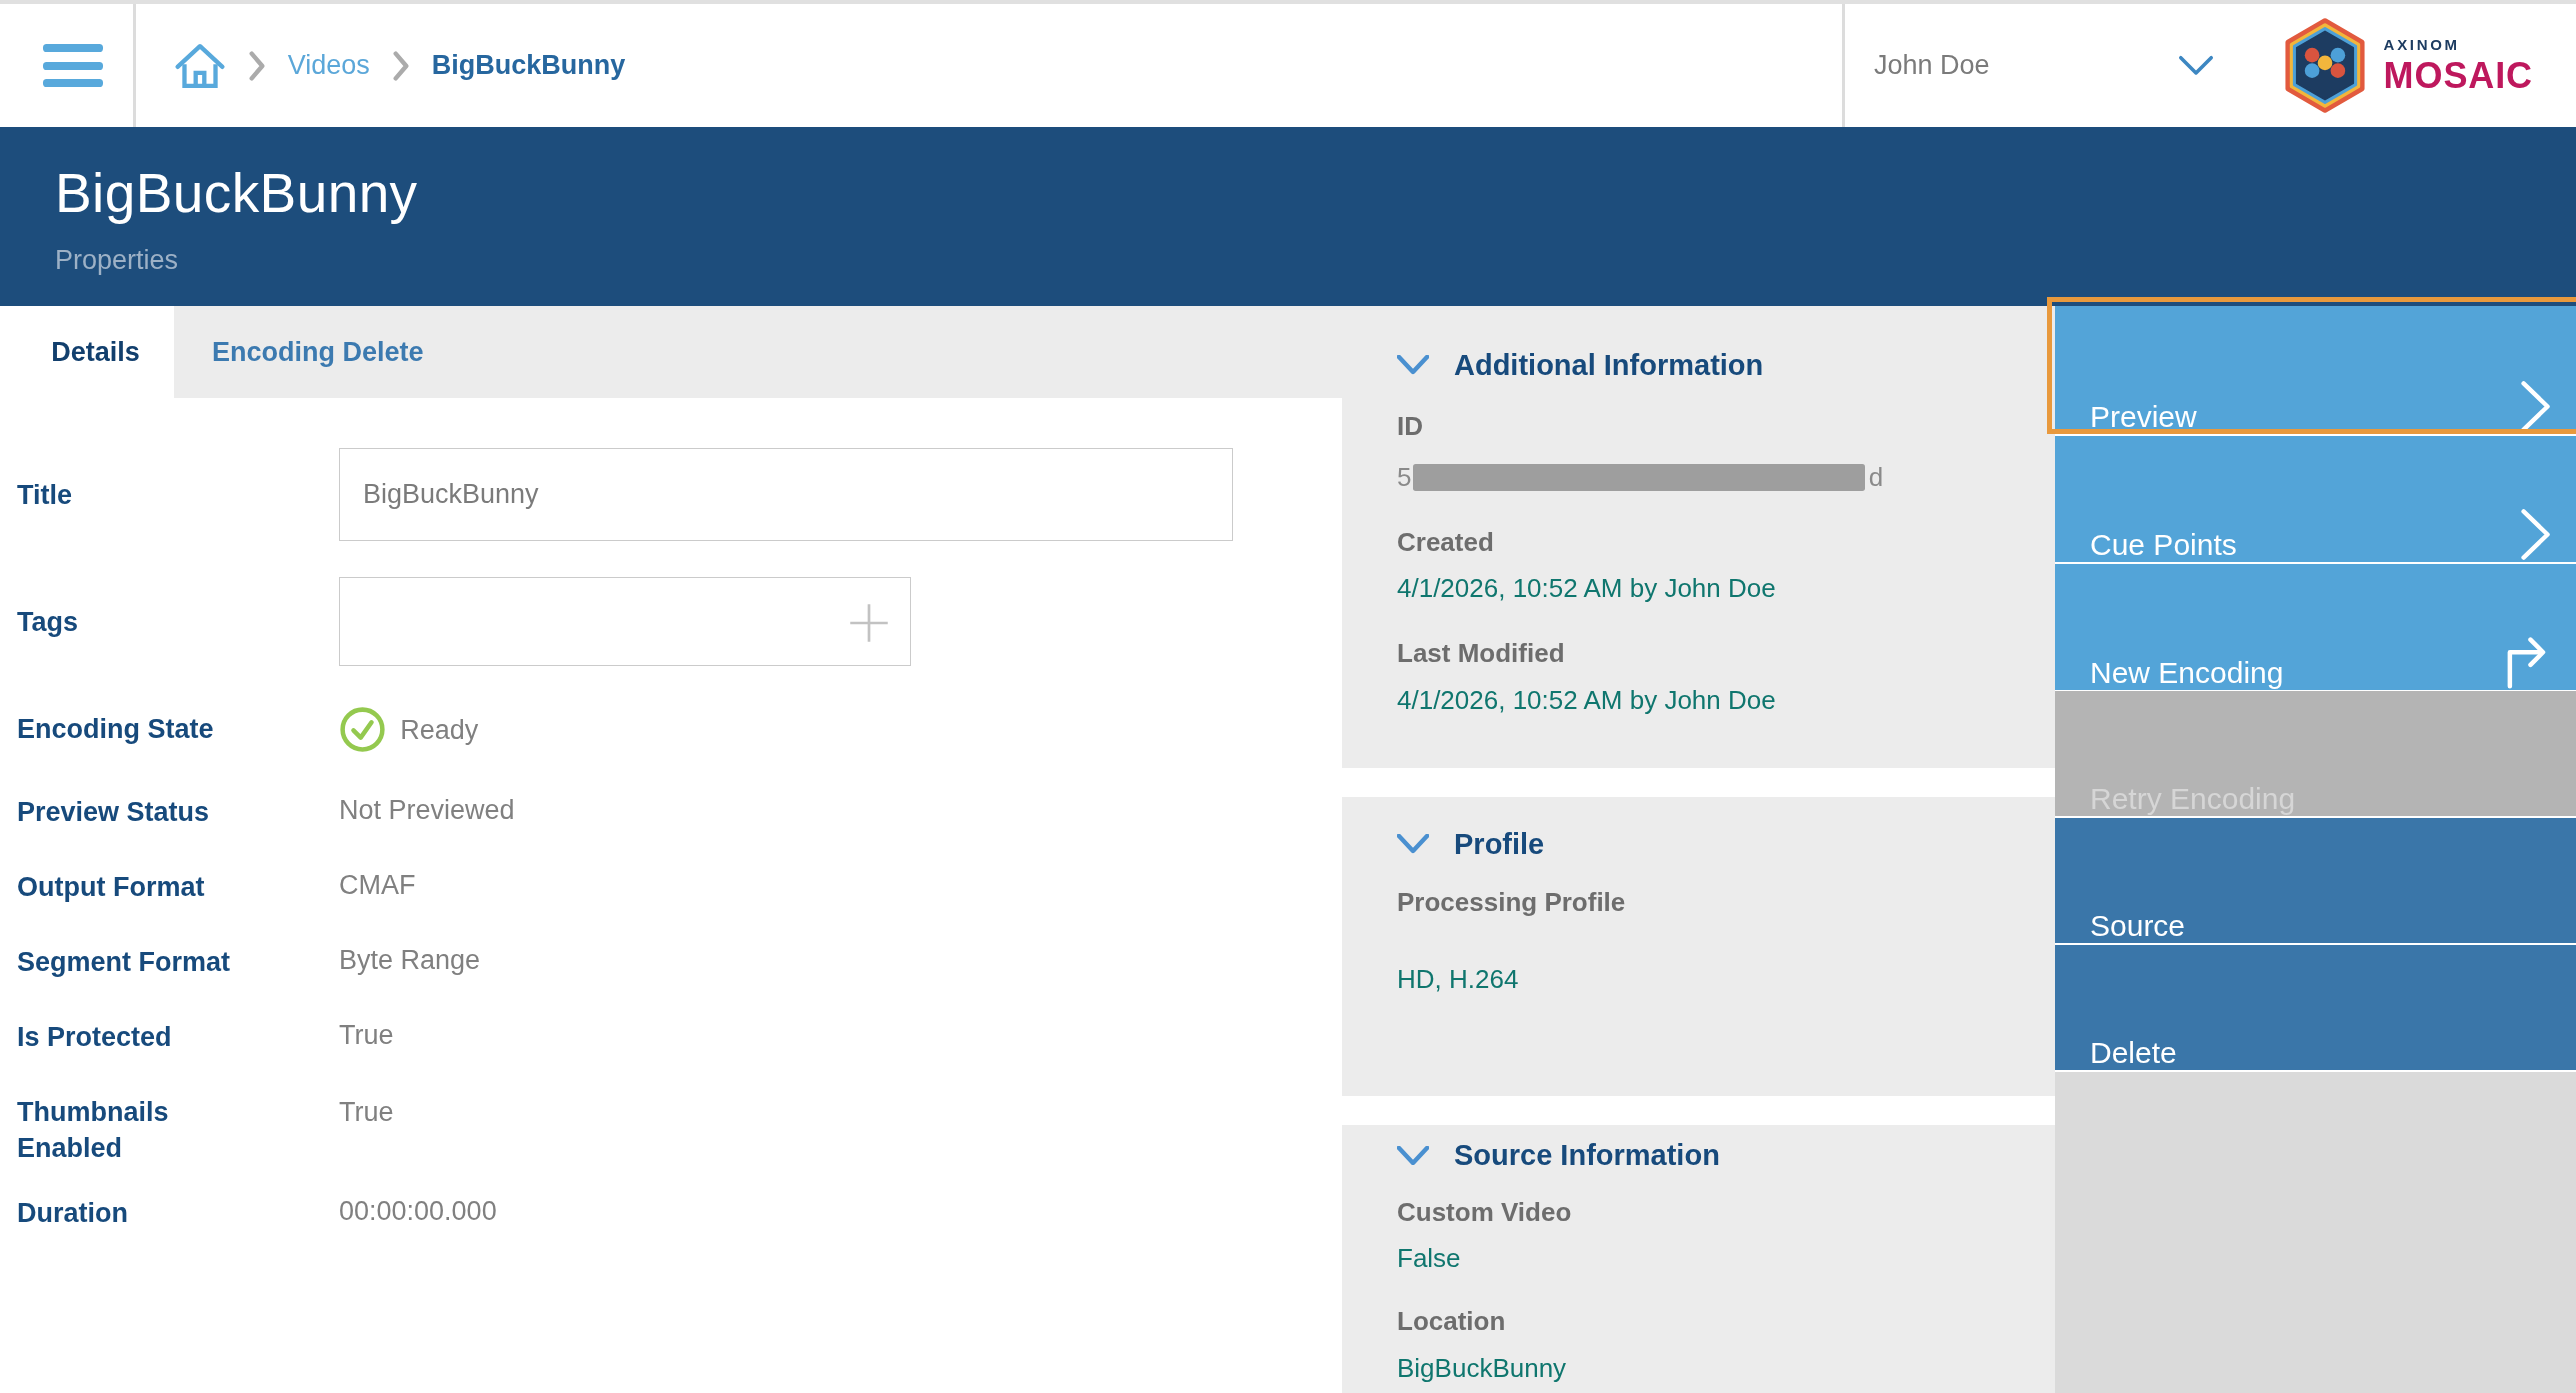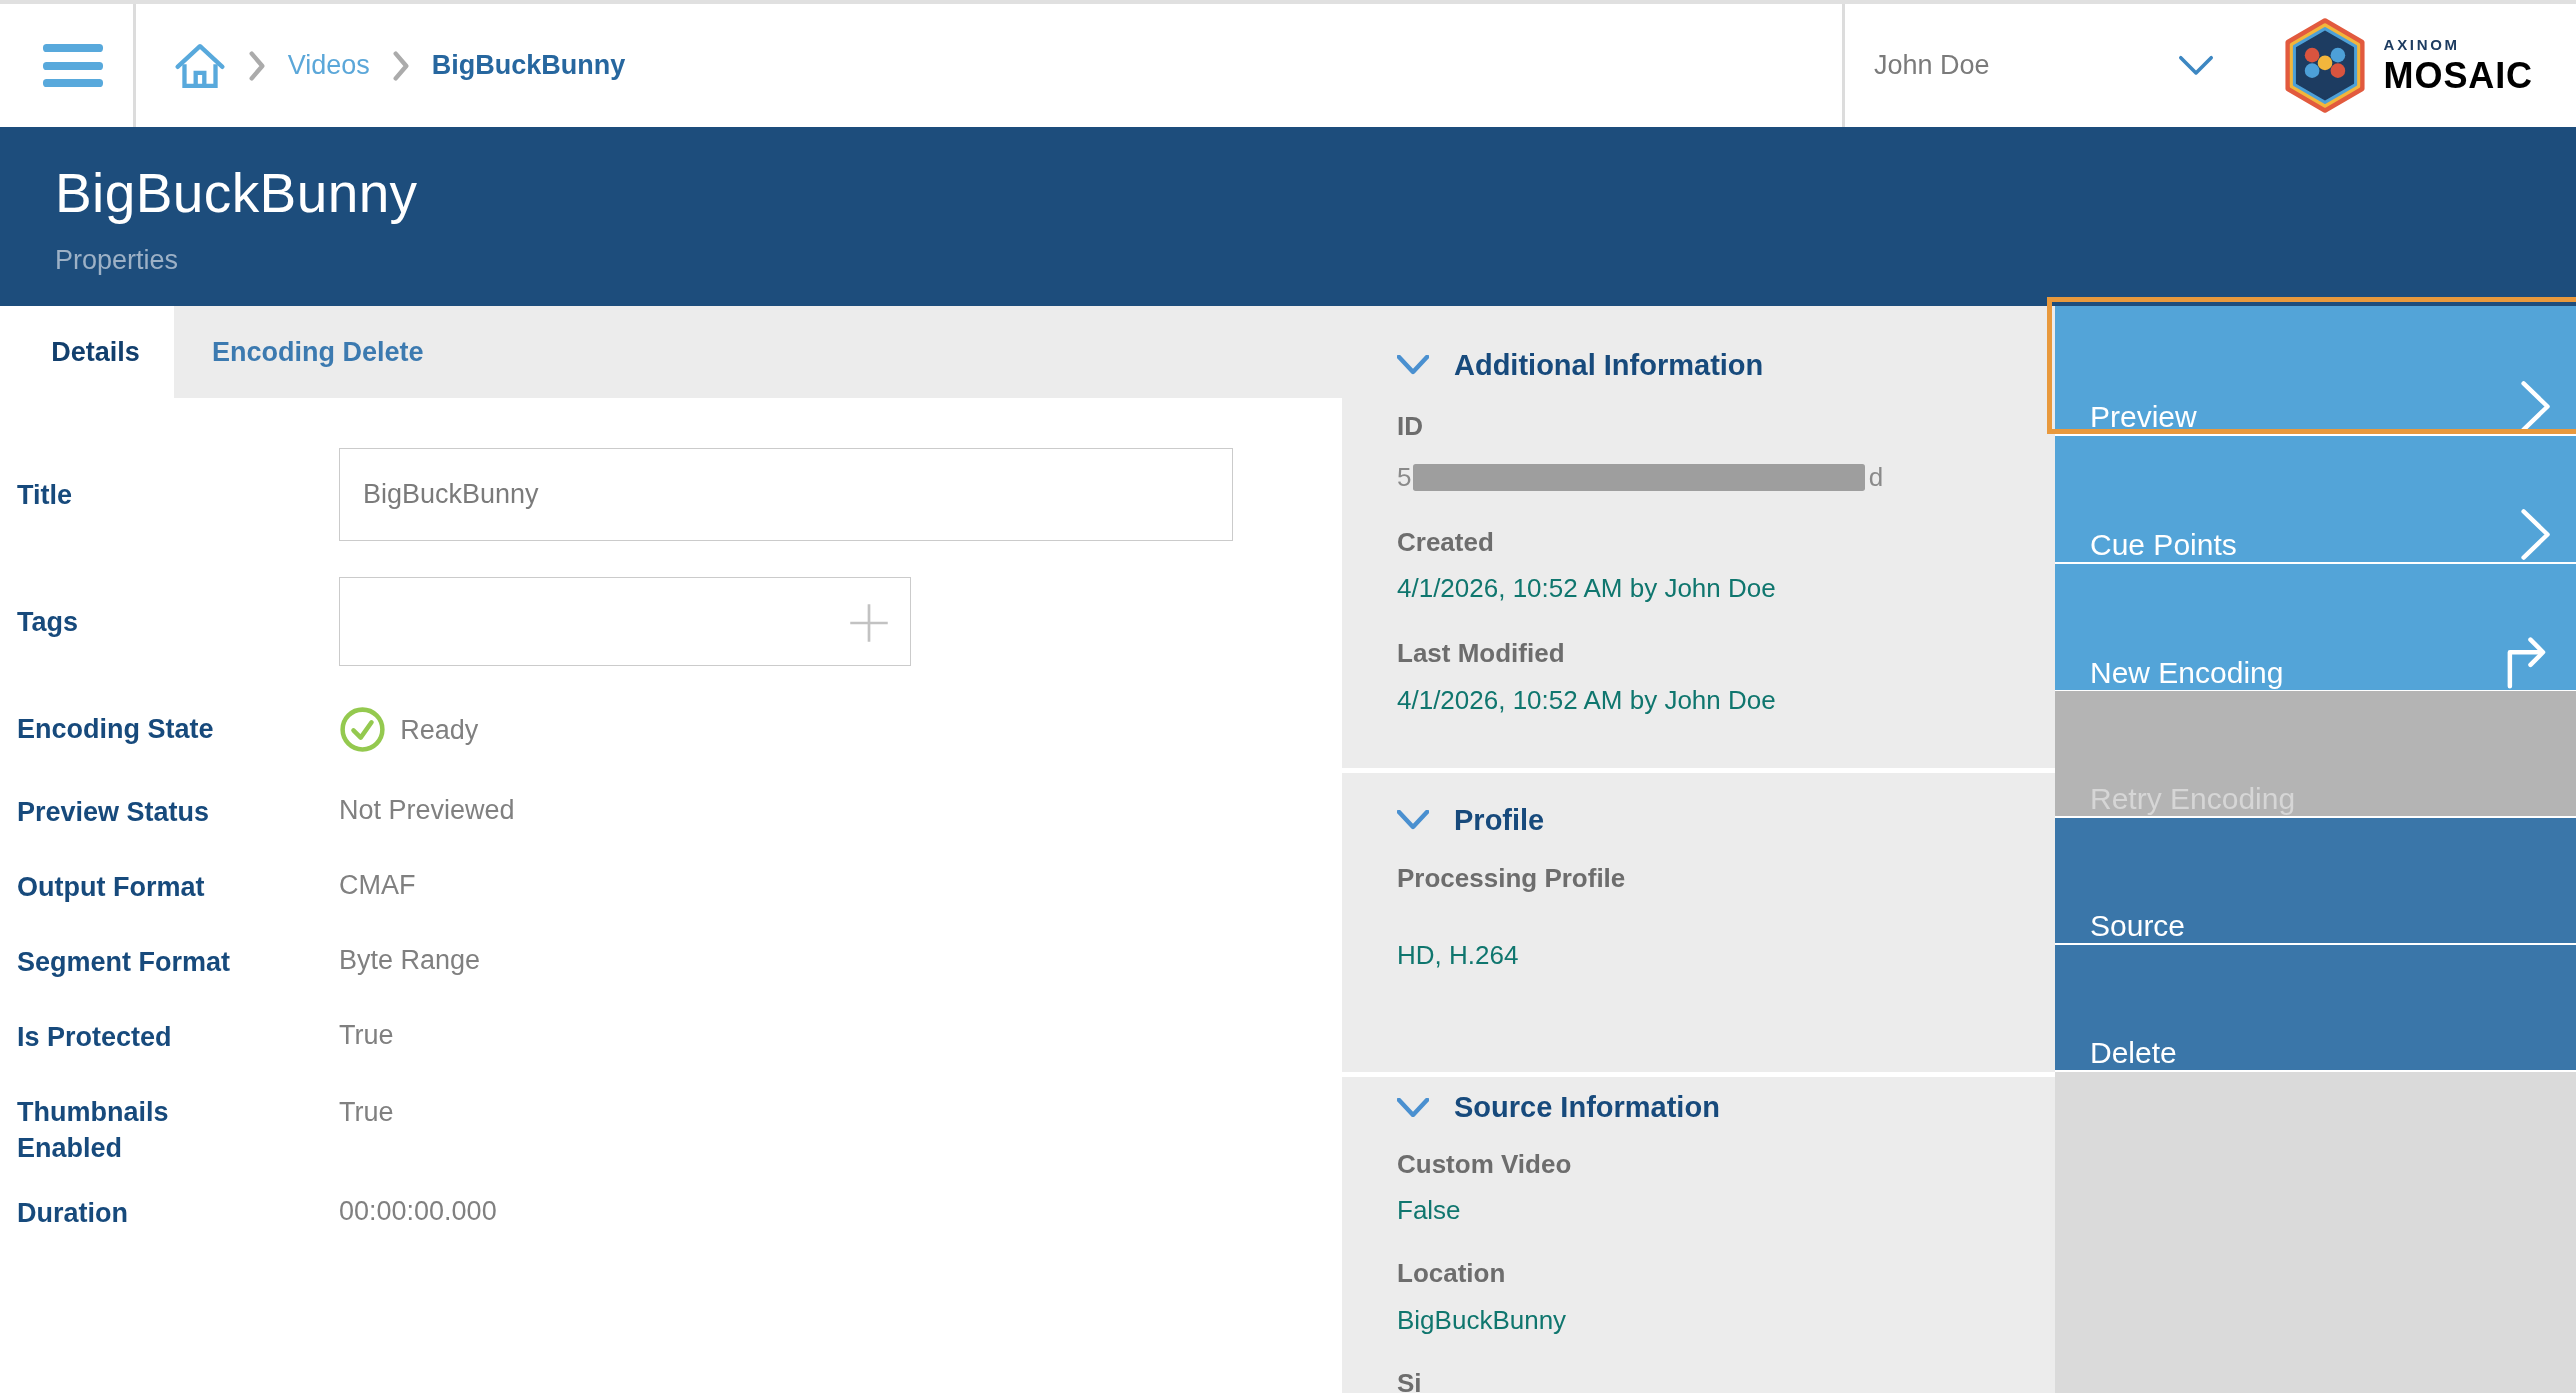--- a/index.html
+++ b/index.html
@@ -19,21 +19,21 @@
   .breadcrumb { display:flex; align-items:center; margin-left:38px; gap:23px; }
   .crumb-link { font-size:27px; color:#5ba7d9; text-decoration:none; cursor:pointer; }
   .crumb-current { font-size:27px; font-weight:bold; color:#27679f; }
   .topbar-spacer { flex:1; }
   .user-menu { display:flex; align-items:center; gap:188px; cursor:pointer;
                margin-left:29px; }
   .user-name { font-size:27px; color:#7b7b7b; }
   .logo { display:flex; align-items:center; gap:16px; margin-left:68px; margin-right:43px; }
   .logo-text { display:flex; flex-direction:column; line-height:1; }
   .logo-brand { font-size:15px; font-weight:bold; letter-spacing:2.7px; color:#1d3c61; }
-  .logo-product { font-size:36px; font-weight:bold; letter-spacing:0.9px; color:#000000; margin-top:5.4px; }
+  .logo-product { font-size:36px; font-weight:bold; letter-spacing:0.9px; color:#be185d; margin-top:5.4px; }
 
   
   .page-header { position:absolute; top:127px; left:0; width:2576px; height:179px;
                  background:#1d4d7c; padding:34px 0 0 55px; }
   .page-title { color:#ffffff; font-size:55px; font-weight:normal; letter-spacing:0.4px; }
   .page-subtitle { color:#9db1c6; font-size:27px; margin-top:19.7px; }
 
   
   .content { position:absolute; top:306px; left:17px; width:2576px; height:1088px;
              display:flex; background:#fff; }
@@ -63,21 +63,21 @@
   .state-row { margin-top:40px; align-items:flex-end; height:47px; }
   .state-val { display:flex; align-items:center; gap:14.3px; }
   .state-row .lbl { line-height:47px; }
   .r2 { margin-top:41px; }
   .thumb-row .lbl span { line-height:36px; }
   .thumb-row .val { line-height:36px; }
   .duration-row { margin-top:29px; }
 
   
   .mid-col { width:713px; margin-left:0; background:#fff; display:flex;
-             flex-direction:column; gap:5px; }
+             flex-direction:column; gap:29px; }
   .panel-section { background:#ececec; padding:0 0 0 55px; overflow:hidden; }
   .s1 { height:462px; padding-top:41px; }
   .s2 { height:299px; padding-top:29px; }
   .s3 { flex:1; padding-top:12.5px; }
   .sec-header { display:flex; align-items:center; gap:25px; height:36px; cursor:pointer; }
   .sec-title { font-size:29px; font-weight:bold; color:#174a7c; }
   .fld-label { font-size:26px; font-weight:bold; color:#6d6d6d; line-height:27px; }
   .fld-value { font-size:26px; color:#0f766e; line-height:27px; margin-top:19.7px; }
   .m34 { margin-top:30px; } .m40 { margin-top:36px; } .m42 { margin-top:38px; }
   .m28 { margin-top:25px; } .m30 { margin-top:27px; } .m56 { margin-top:50px; }

